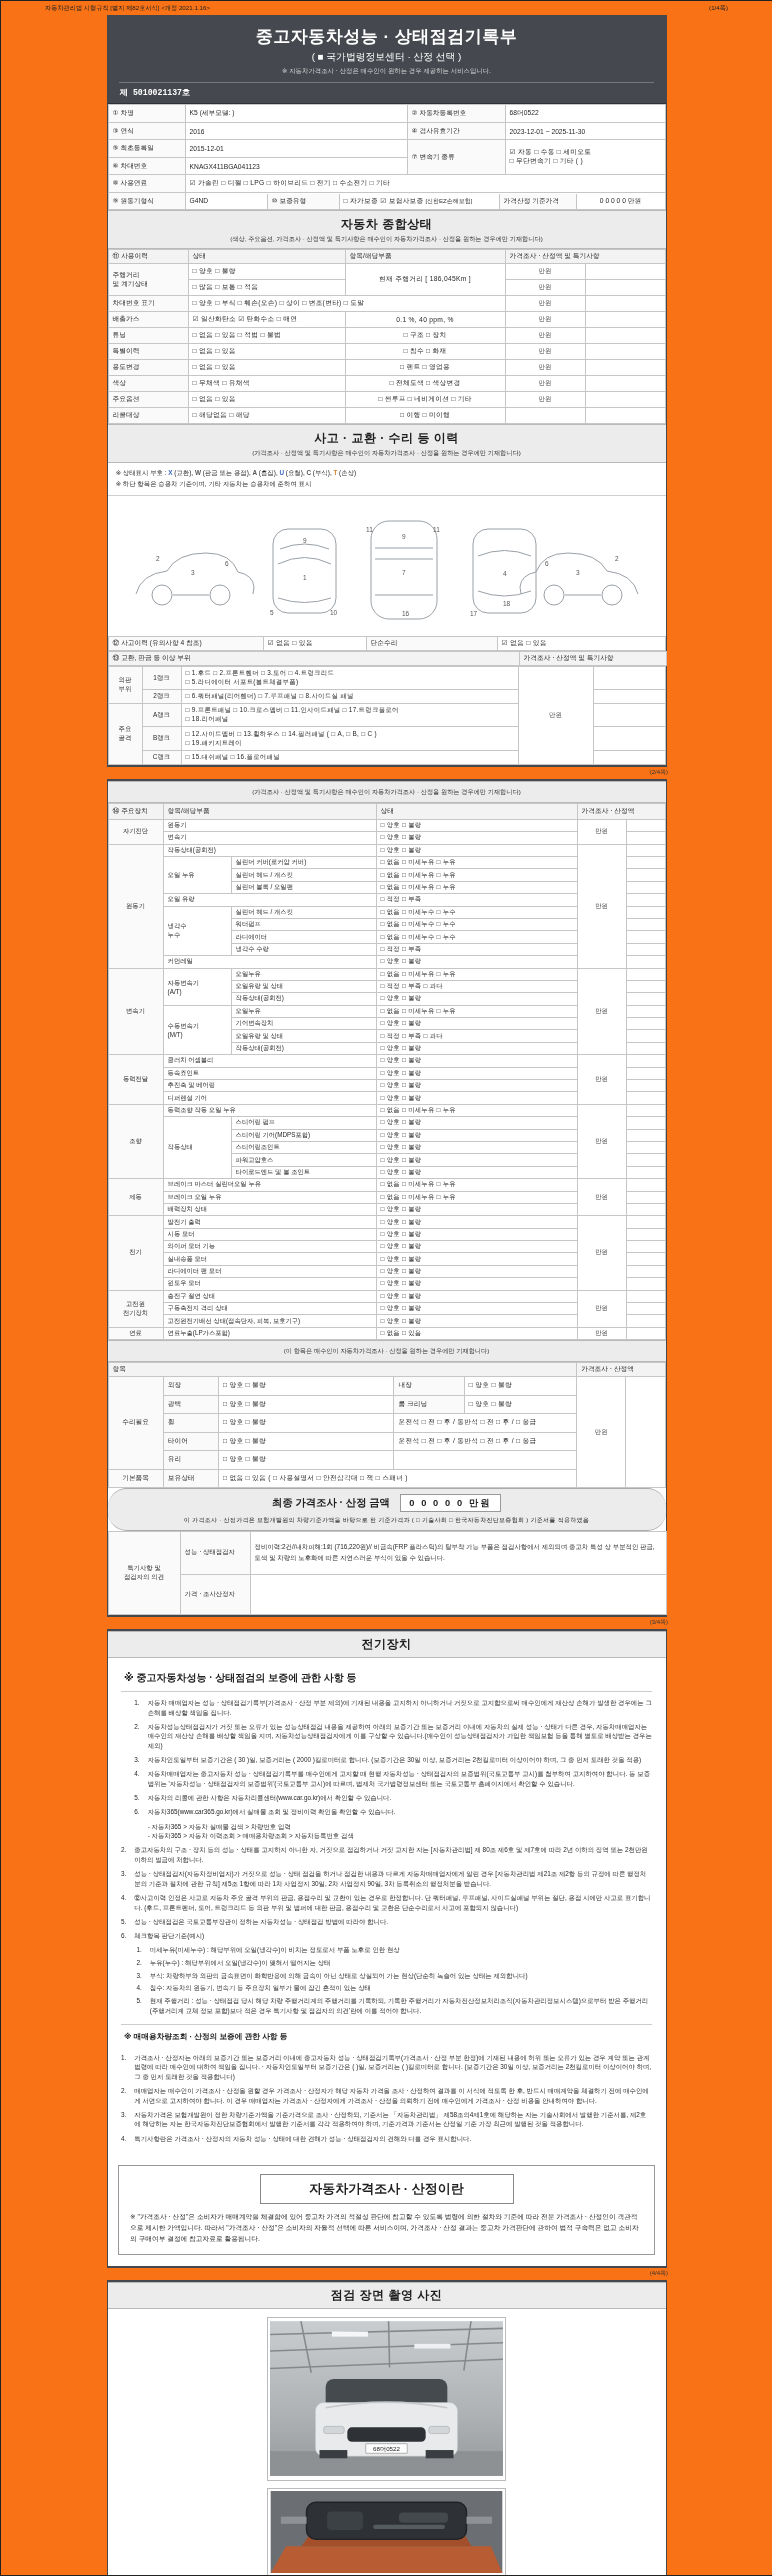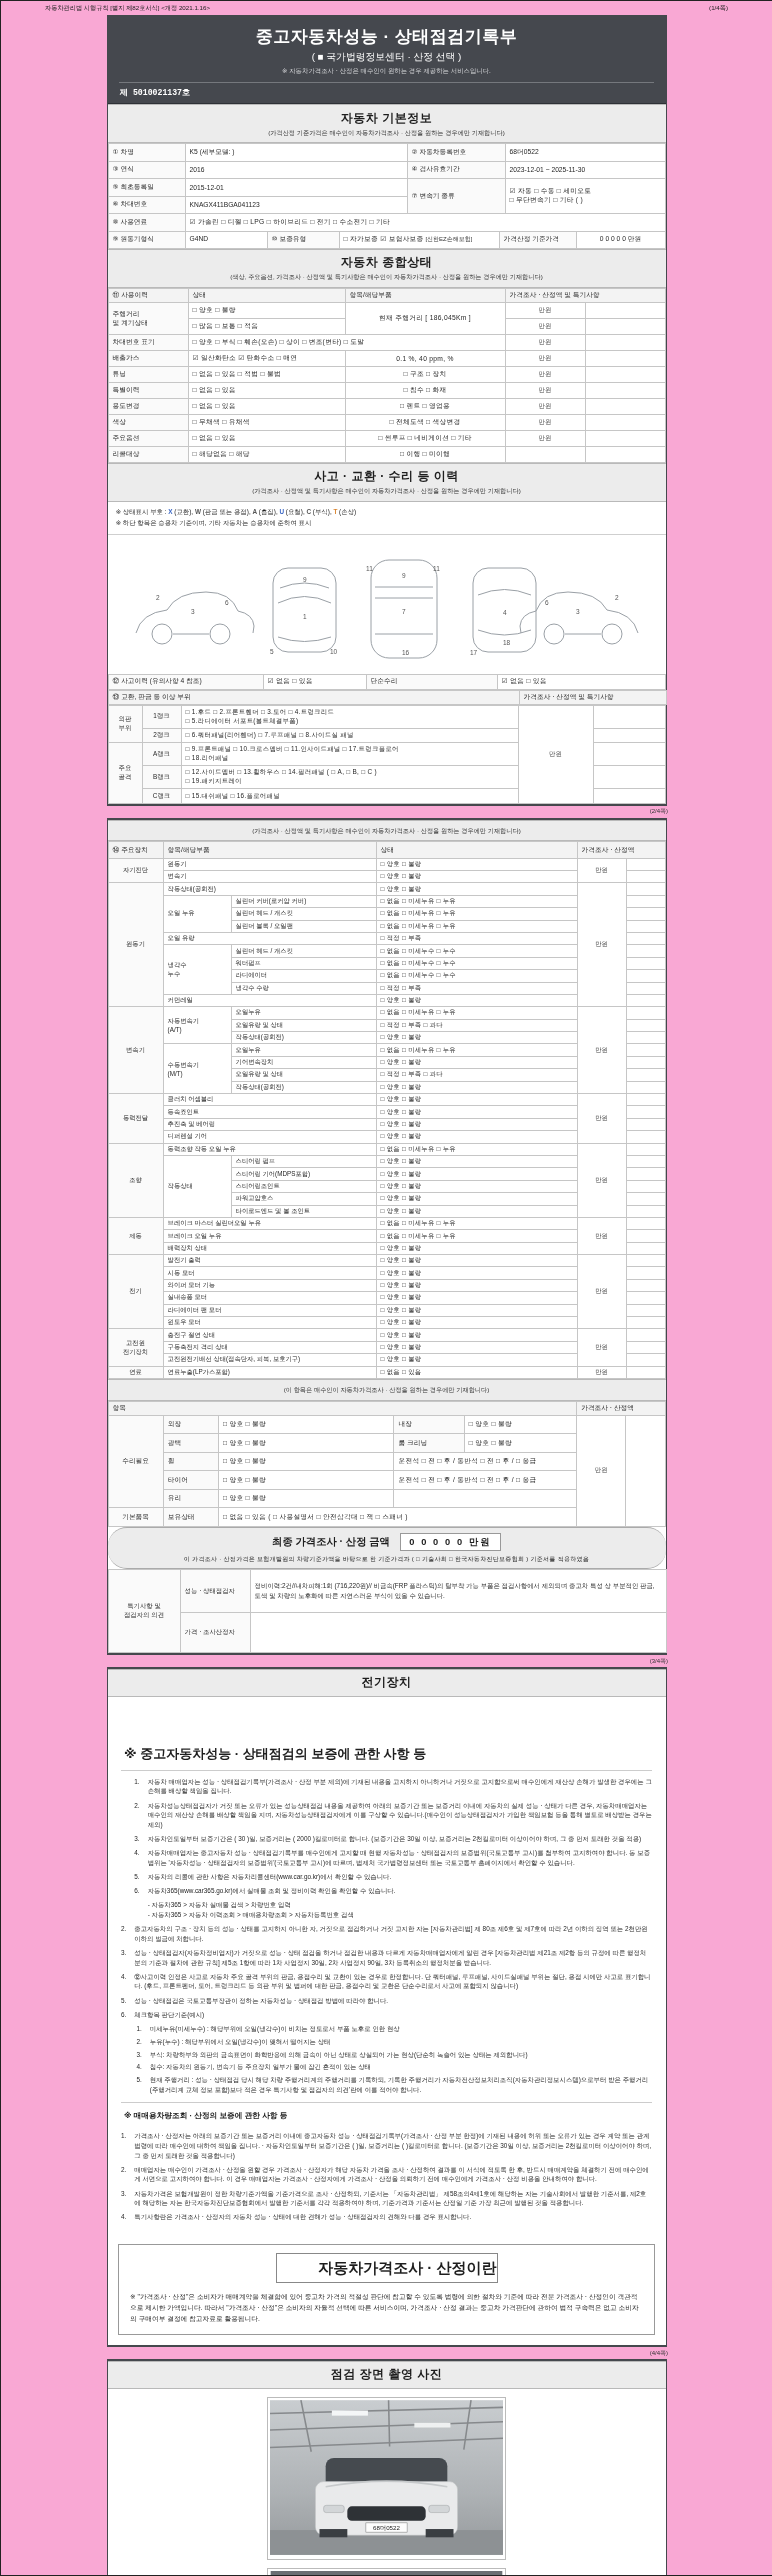--- a/index.html
+++ b/index.html
@@ -1,20 +1,20 @@
 <!DOCTYPE html>
 <html lang="ko" style="font-size:8.2px"><head>
 <meta charset="utf-8">
 <style>
   * { box-sizing: border-box; margin: 0; padding: 0; }
   body {
     width: 773px; background: #fff; color: #1e1e1e;
     font-family: "Liberation Sans", "DejaVu Sans", sans-serif;
   }
-  #page { width: 773px; height: 2576px; overflow: hidden; border: 0.5px solid #222; background: #f9a8d4; }
+  #page { width: 773px; height: 2576px; overflow: hidden; border: 0.5px solid #222; background: #f97316; }
 
   
   .topstrip { width: 685px; margin: 0 auto; display: flex; justify-content: space-between;
     font-size: 6.2px; color: #222; padding: 3.1px 1px 2.1px; }
 
   .pgmark { width: 563px; margin: 1.5px auto; text-align: right; font-size: 6px; color: #333; }
 
   .box { width: 560px; margin: 0 auto; border: 1px solid #45484d; border-top-width: 2.1px; border-bottom-width: 2.6px; background: #fff; }
 
   
@@ -60,31 +60,31 @@
   .final { background: #ececec; padding: 5.2px 0 4.6px; border-top: 0.5px solid #aaa; border-bottom: 0.5px solid #aaa; text-align: center; border-radius: 19px; }
   .final .row1 { font-size: 10.3px; font-weight: bold; }
   .final .amt { display: inline-block; background: #fff; border: 0.5px solid #999; padding: 1.5px 8.2px; margin-left: 7.2px;
     font-weight: bold; letter-spacing: 2.1px; font-size: 9.3px; }
   .final .foot { font-size: 6px; margin-top: 3.6px; color: #222; }
 
   .opinion td { font-size: 6.4px; }
 
   
   .notes-body { padding: 7.2px 13.4px 9.3px; }
-  .note-subhd { font-size: 13px; font-weight: bold; padding: 5.2px 3.1px 6.2px; border-bottom: 0.5px solid #ccc; margin-bottom: 6.2px; margin-top: 36px; }
+  .note-subhd { font-size: 10px; font-weight: bold; padding: 5.2px 3.1px 6.2px; border-bottom: 0.5px solid #ccc; margin-bottom: 6.2px; }
   .nitem { display: flex; font-size: 6.4px; line-height: 1.5; margin: 4.6px 0; }
   .nitem .n { width: 13.4px; flex: none; }
   .nitem .t { flex: 1; }
   .indent1 { margin-left: 13.4px; }
   .dash { font-size: 6.4px; line-height: 1.5; margin-left: 13.4px; }
   .subsub .nitem { margin: 3.1px 0 3.1px 15.5px; }
   .pn-hd { font-size: 7.7px; font-weight: bold; padding: 7.2px 3.1px 6.2px; border-top: 0.5px solid #ccc; margin-top: 8.2px; }
 
   .defbox { border: 0.5px solid #999; margin: 8.2px 10.3px 10.3px; padding: 8.2px 11.3px 10.3px; }
-  .defbox .ttl { width: 222px; margin: 0 auto 7.2px; border: 0.5px solid #888; text-align: right; font-size: 15px; font-weight: bold; padding: 4.6px 0; }
+  .defbox .ttl { width: 254px; margin: 0 auto 7.2px; border: 0.5px solid #888; text-align: center; font-size: 13px; font-weight: bold; padding: 4.6px 0; }
   .defbox .body { font-size: 6.7px; line-height: 1.65; }
 
   
   .photo-wrap { text-align: center; padding: 8.2px 0 5.2px; }
   figure { display: inline-block; border: 0.5px solid #bbb; background: #fff; padding: 2.1px; margin-bottom: 7.2px; }
 </style>
 </head>
 <body>
 
 <div id="page">
@@ -96,24 +96,20 @@
 
   <div class="box">
 
     <div class="band">
       <div class="t1">중고자동차성능 · 상태점검기록부</div>
       <div class="t2">( ■ 국가법령정보센터 · 산정 선택 )</div>
       <div class="t3">※ 자동차가격조사 · 산정은 매수인이 원하는 경우 제공하는 서비스입니다.</div>
       <div class="docno">제 5010021137호</div>
     </div>
 
-    <div class="sec-hd">
-      <div class="h">자동차 기본정보</div>
-      <div class="sub">(가격산정 기준가격은 매수인이 자동차가격조사 · 산정을 원하는 경우에만 기재합니다)</div>
-    </div>
 
     <table class="basic">
       <colgroup>
           <col style="width:77px">
           <col style="width:222px">
           <col style="width:98px">
           <col style="width:160px">
         </colgroup>
       <tbody>
           <tr>

